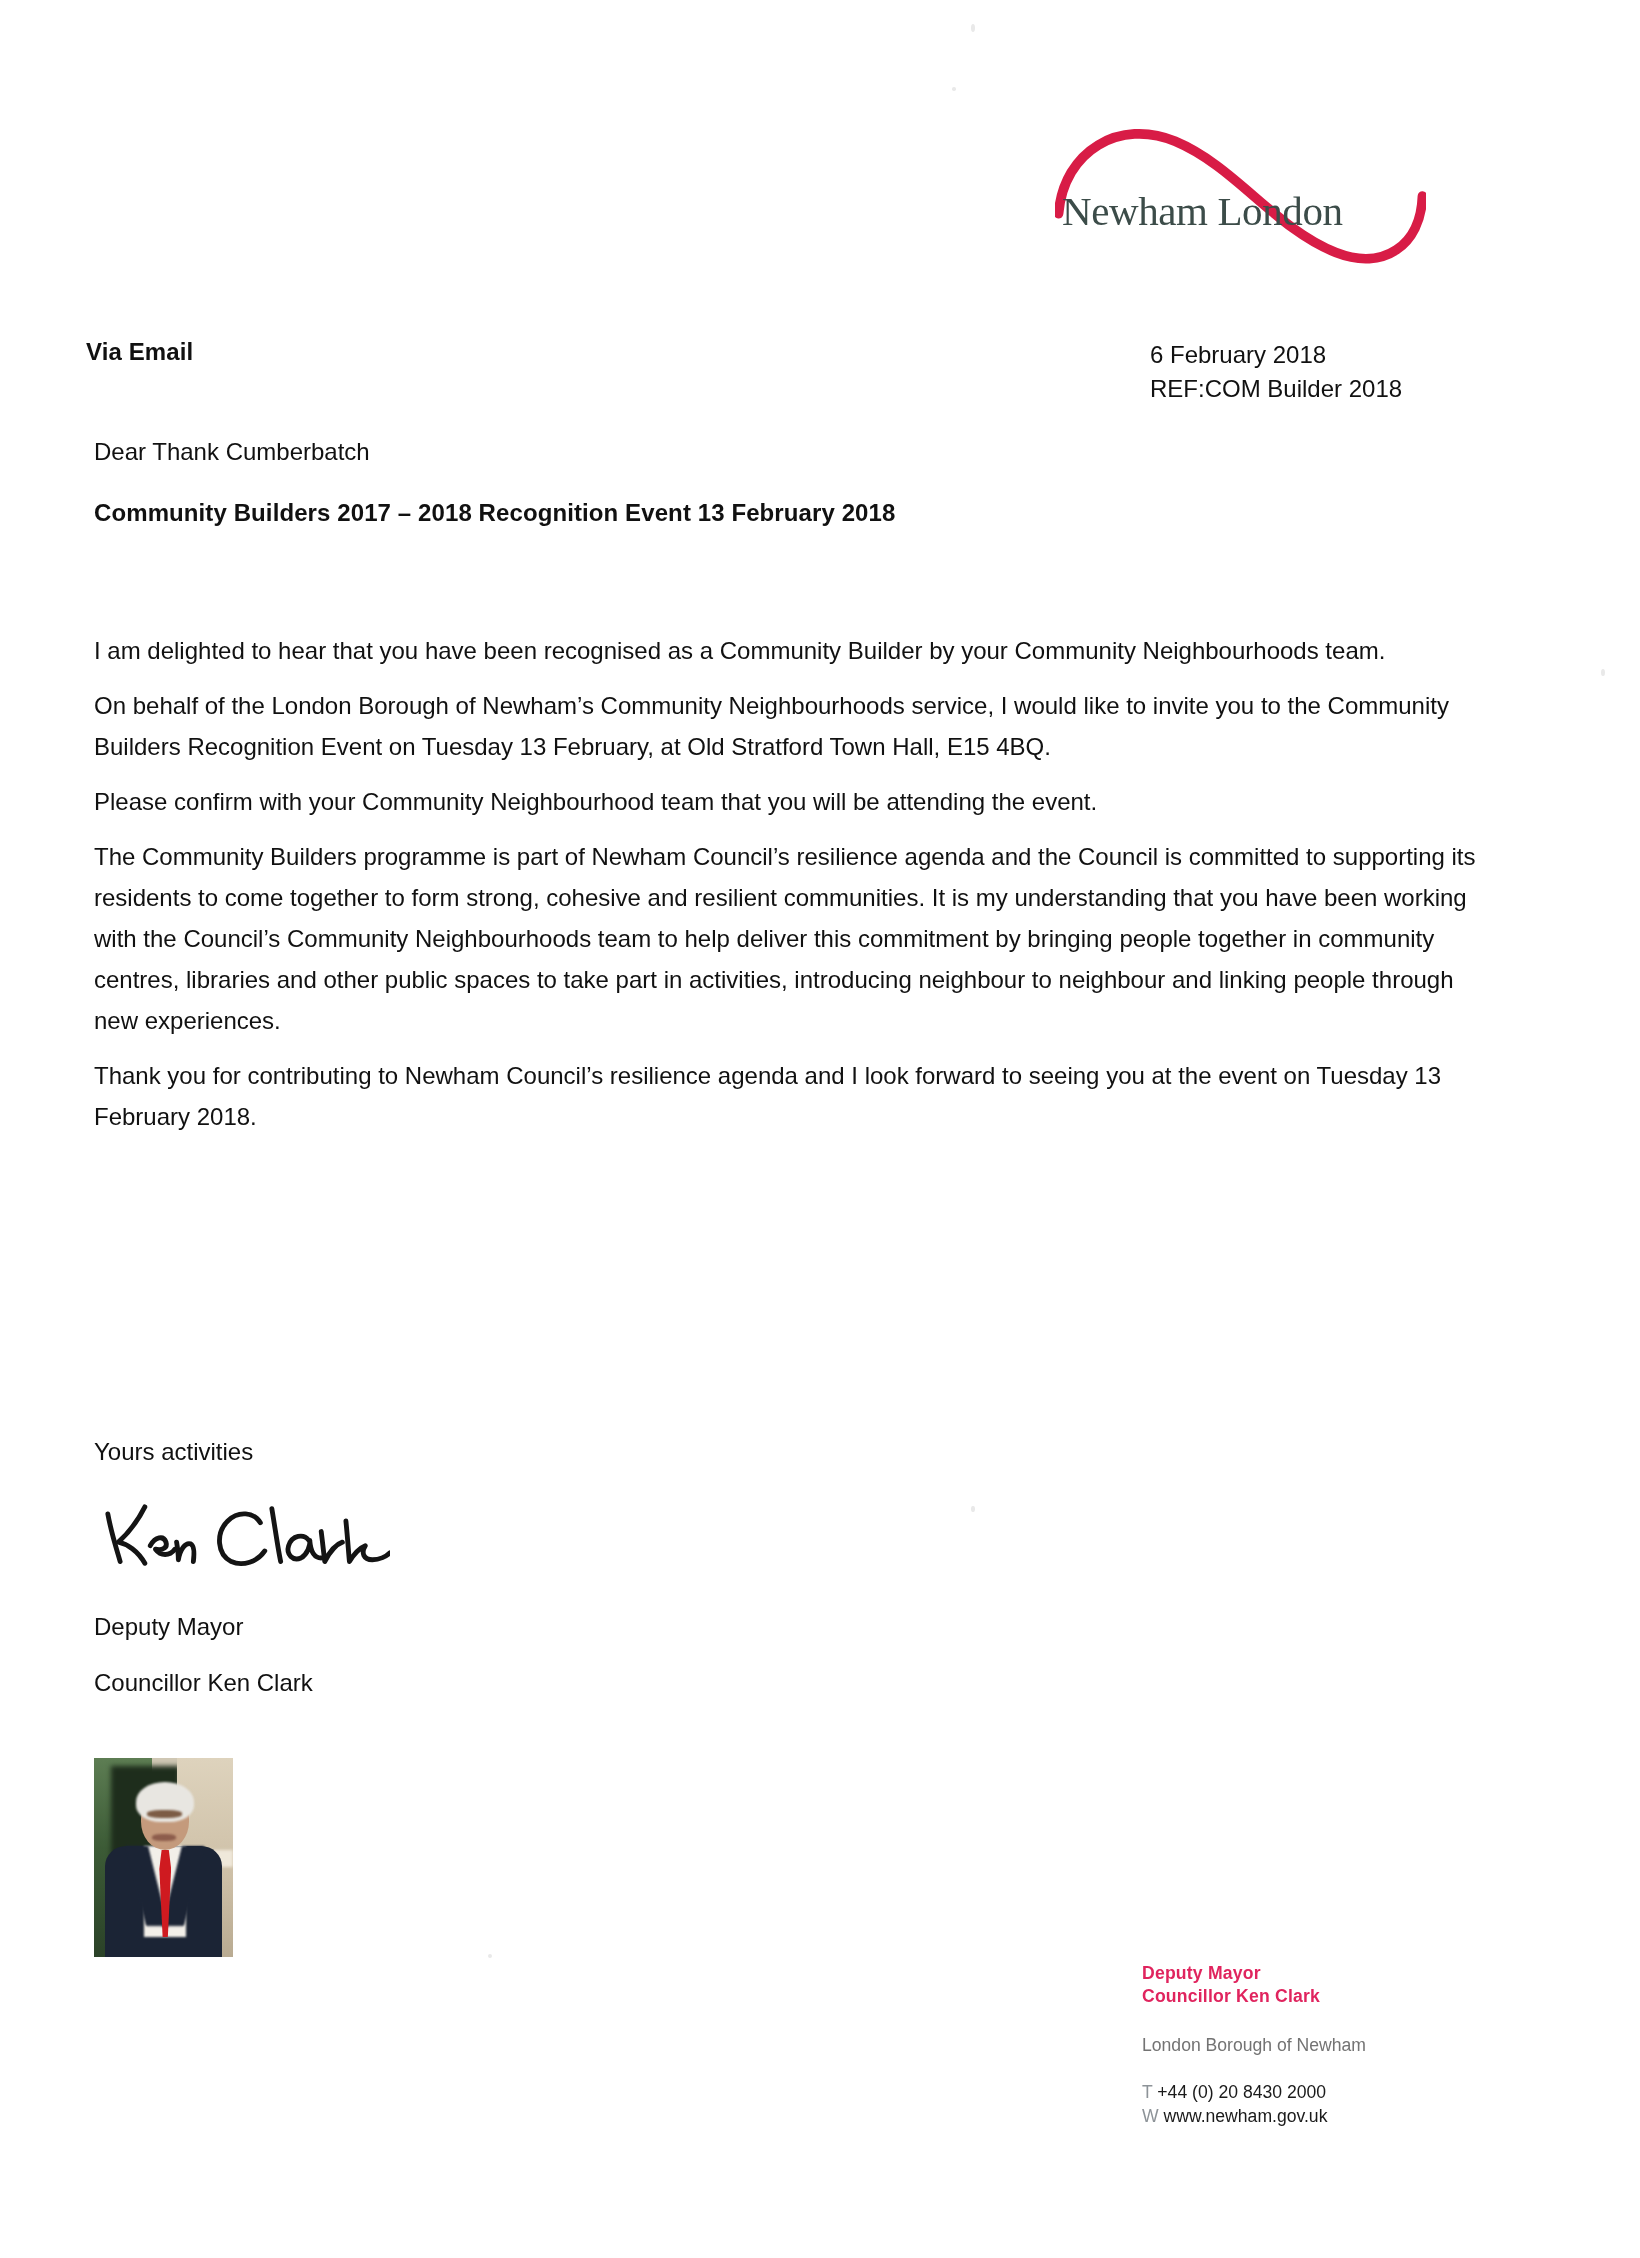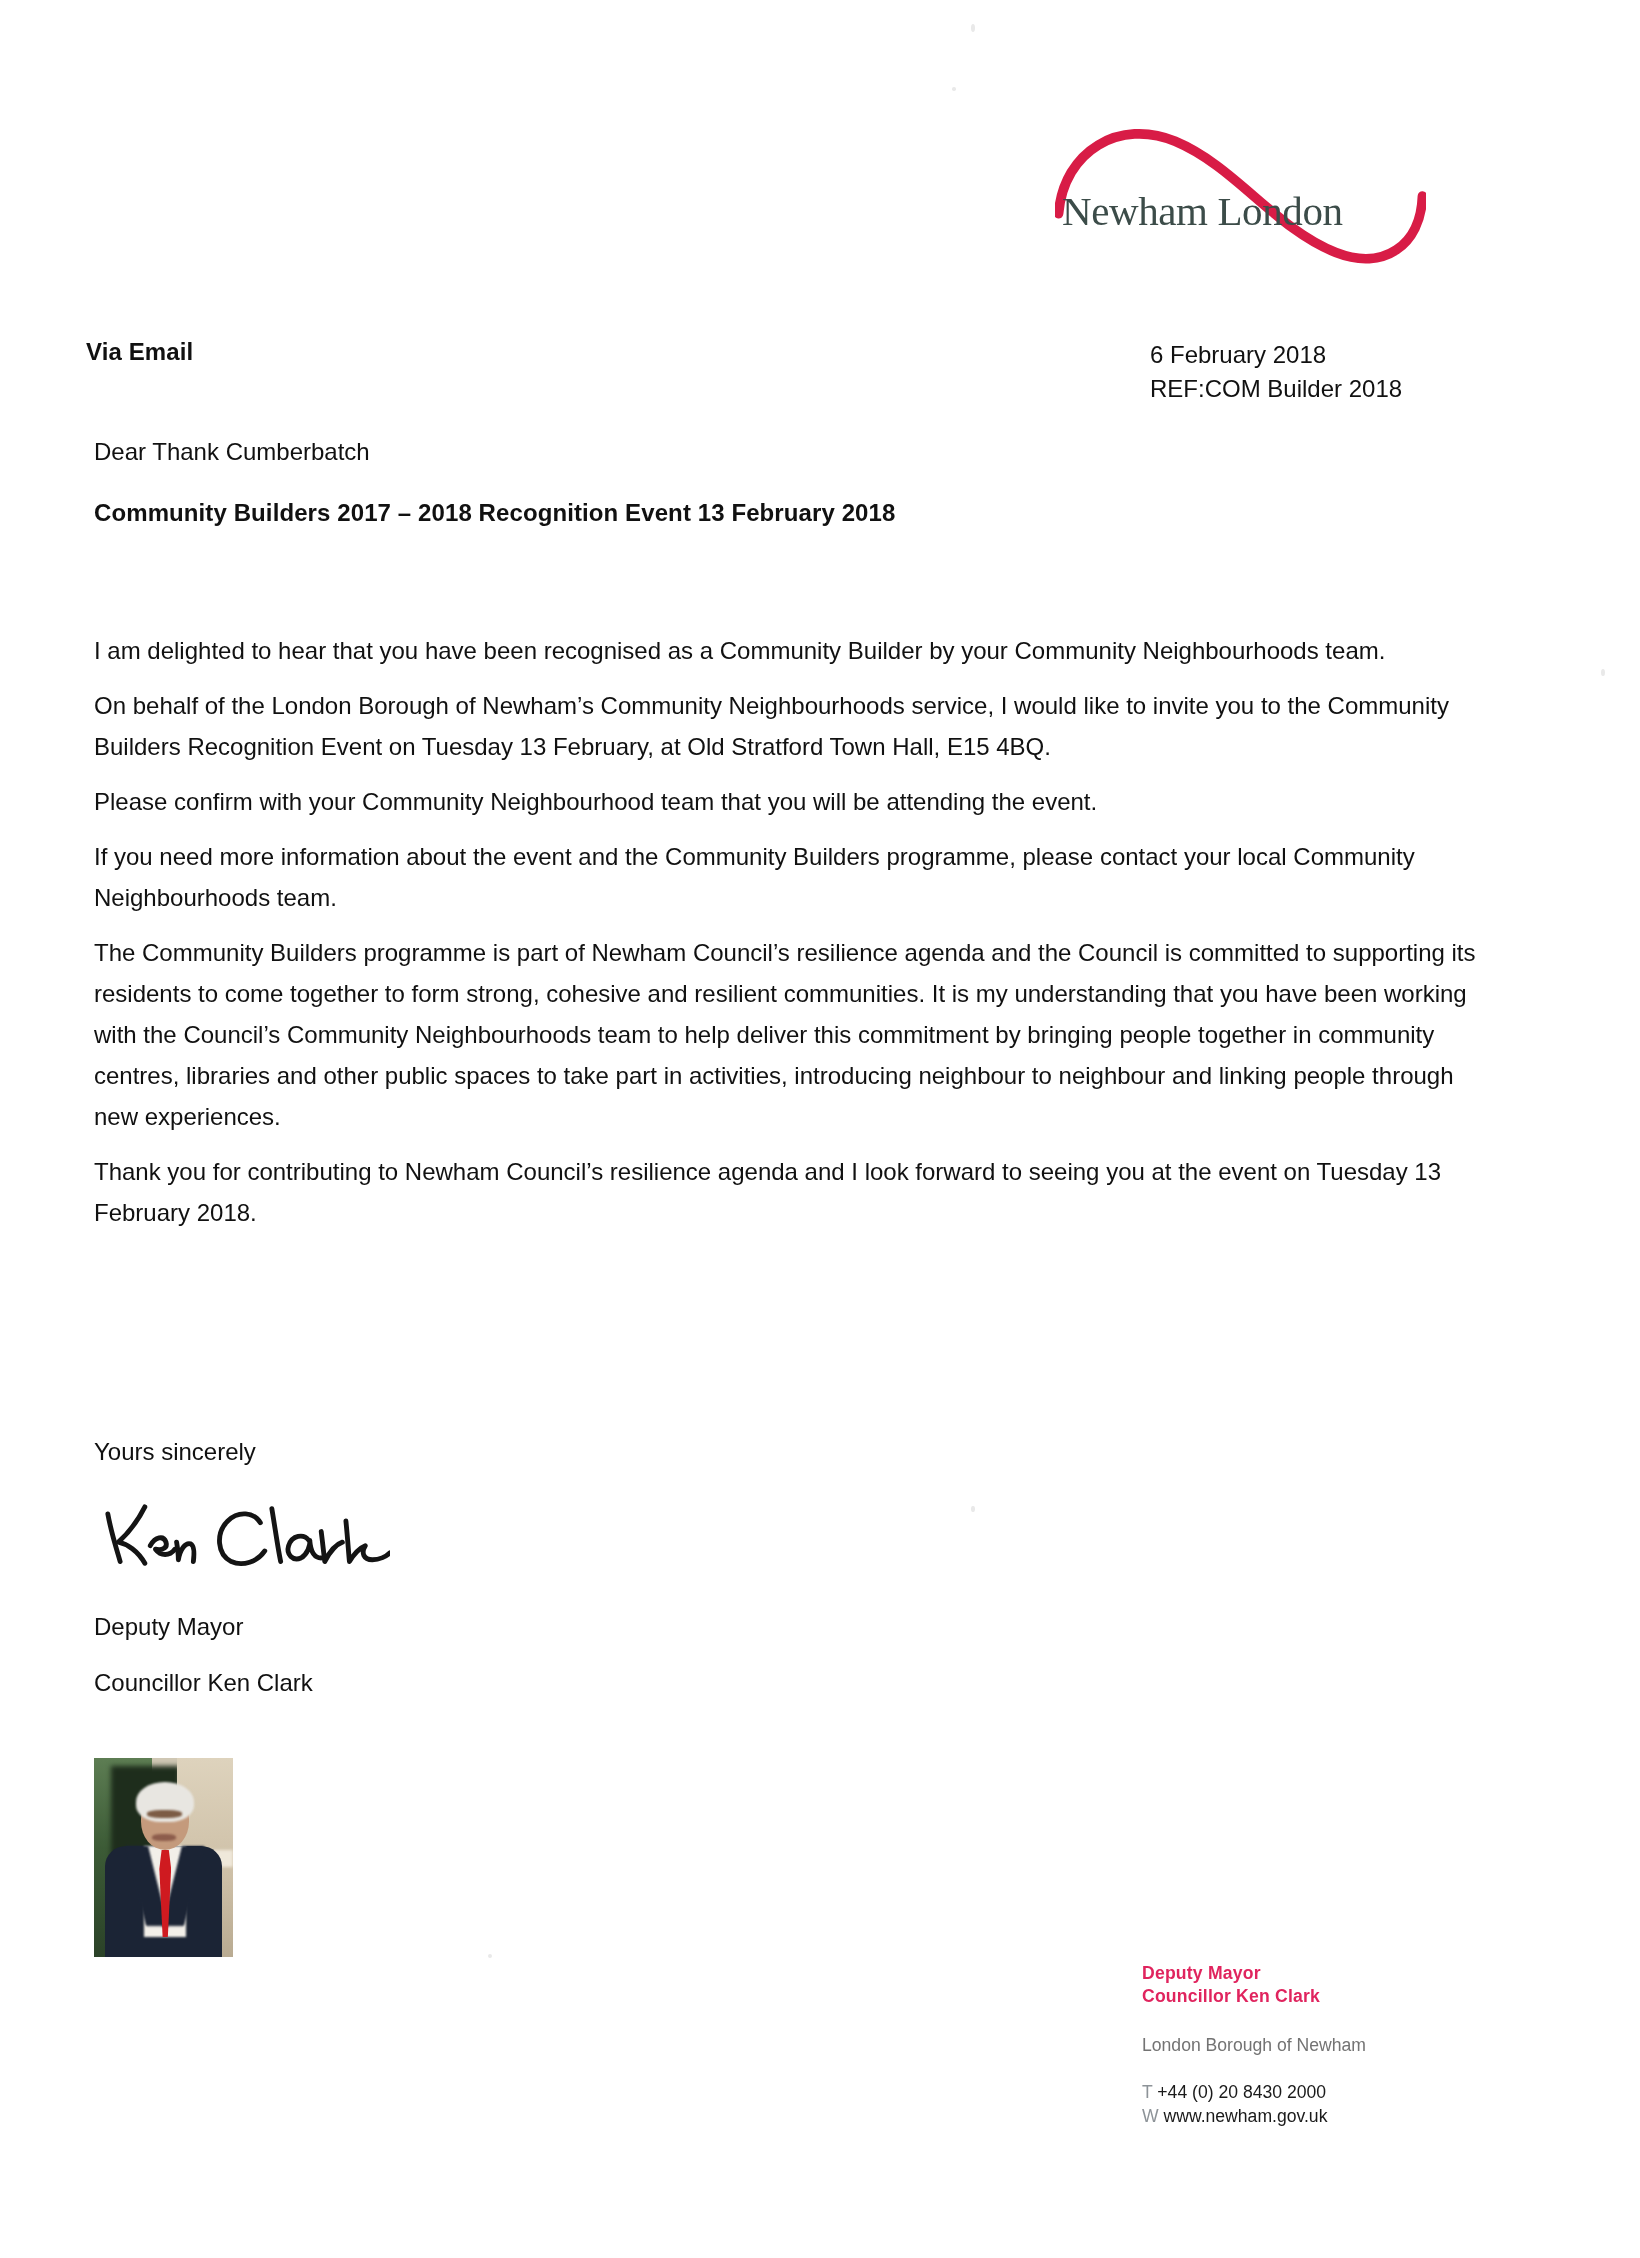--- a/index.html
+++ b/index.html
@@ -246,26 +246,25 @@
   </div>
 
   <div class="salutation">Dear Thank Cumberbatch</div>
 
   <div class="subject">Community Builders 2017 – 2018 Recognition Event 13 February 2018</div>
 
   <div class="body-copy">
     <p>I am delighted to hear that you have been recognised as a Community Builder by your Community Neighbourhoods team.</p>
     <p>On behalf of the London Borough of Newham’s Community Neighbourhoods service, I would like to invite you to the Community Builders Recognition Event on Tuesday 13 February, at Old Stratford Town Hall, E15 4BQ.</p>
     <p>Please confirm with your Community Neighbourhood team that you will be attending the event.</p>
-    <p>If you need more information about the event and the Community Builders programme, please contact your local Community Neighbourhoods team.</p>
     <p>The Community Builders programme is part of Newham Council’s resilience agenda and the Council is committed to supporting its residents to come together to form strong, cohesive and resilient communities. It is my understanding that you have been working with the Council’s Community Neighbourhoods team to help deliver this commitment by bringing people together in community centres, libraries and other public spaces to take part in activities, introducing neighbour to neighbour and linking people through new experiences.</p>
     <p>Thank you for contributing to Newham Council’s resilience agenda and I look forward to seeing you at the event on Tuesday 13 February 2018.</p>
   </div>
 
-  <div class="closing">Yours sincerely</div>
+  <div class="closing">Yours activities</div>
 
   <div class="signature">
     <svg viewBox="0 0 330 110" xmlns="http://www.w3.org/2000/svg">
       <g fill="none" stroke="#141414" stroke-width="5.5" stroke-linecap="round" stroke-linejoin="round">
         <path d="M10 26 C14 48, 20 66, 24 80"></path>
         <path d="M52 18 C44 34, 33 48, 22 58 C32 60, 44 68, 52 82"></path>
         <path d="M58 62 C64 52, 73 50, 76 58 C78 64, 72 68, 64 66 C70 74, 80 74, 86 66"></path>
         <path d="M88 58 C90 70, 90 76, 90 78 C92 66, 98 58, 104 60 C108 62, 108 72, 107 80"></path>
         <path d="M183 36 C176 24, 158 22, 146 34 C132 48, 134 72, 150 80 C163 86, 180 80, 188 68"></path>
         <path d="M196 20 C200 44, 203 66, 206 80"></path>

